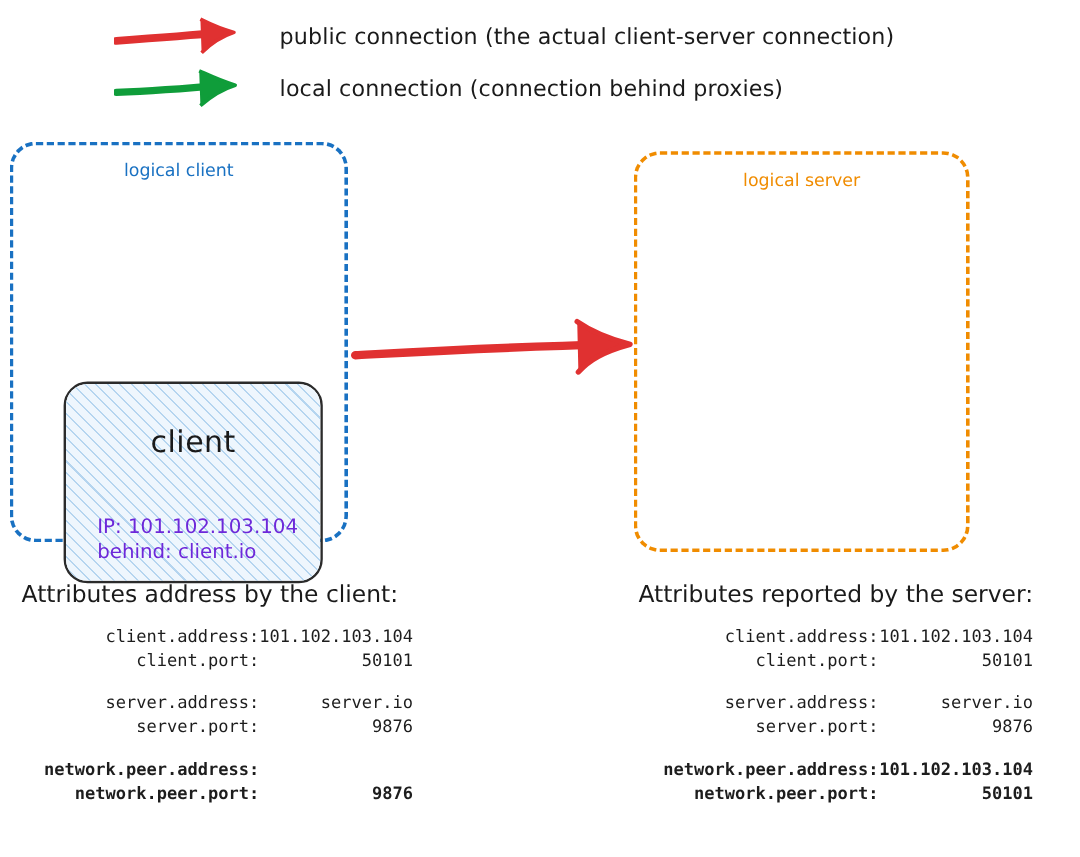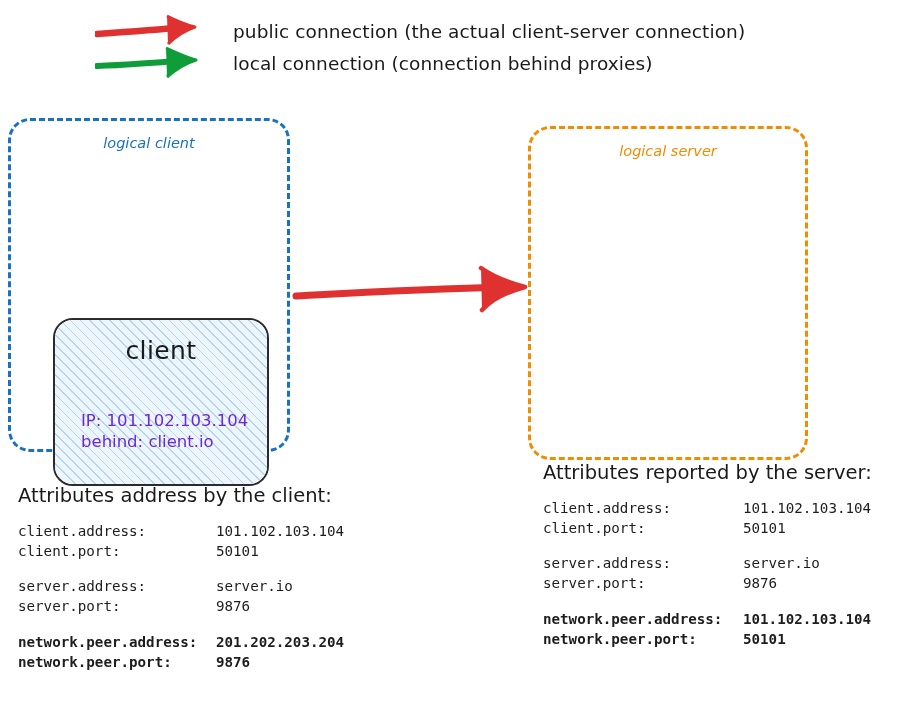--- a/index.html
+++ b/index.html
@@ -8,21 +8,21 @@
     background:#ffffff;
     font-family:"DejaVu Sans", sans-serif;
     position:relative;
     overflow:hidden;
   }
   .stage{position:absolute;left:0;top:0;width:900px;height:714px;}
 
   
   .legend-row{position:absolute;display:flex;align-items:center;}
   #legend-public{left:95px;top:14px;}
-  #legend-local{left:95px;top:46px;}
+  #legend-local{left:95px;top:57px;}
   .legend-arrow{width:110px;height:34px;display:block;}
   .legend-text{
     margin-left:28px;
     font-size:18.5px;
     color:#1a1a1a;
     white-space:nowrap;
     letter-spacing:0.1px;
   }
 
   
@@ -40,21 +40,20 @@
     border:3px dashed #f08c00;
   }
   .logical-label{
     position:absolute;
     top:-12px;
     left:0;right:0;
     text-align:center;
     font-size:14.5px;
     background:#ffffff;
     padding:2px 0;
-    font-style:italic;
   }
   #logical-client-box .logical-label{color:#1971c2;top:12px;background:transparent;}
   #logical-server-box .logical-label{color:#f08c00;top:12px;background:transparent;}
 
   
   .node{
     position:absolute;
     border-radius:20px;
     box-sizing:border-box;
     border:2.2px solid #2b2b2b;
@@ -73,56 +72,56 @@
        rgba(0,0,0,0) 1.2px, rgba(0,0,0,0) 7px);
   }
 
   .node-inner{position:relative;z-index:1;width:100%;height:100%;}
   .node-title{
     text-align:center;
     font-size:25px;
     color:#1a1a1a;
     letter-spacing:0.4px;
   }
-  #client-node .node-title{margin-top:16px;}
+  #client-node .node-title{margin-top:34px;}
   .node-props{
     font-size:16.5px;
     color:#6d28d9;
     line-height:1.30;
     padding-left:26px;
   }
   #client-node .node-props{margin-top:45px;}
   .node-props div{white-space:nowrap;}
 
   
   #main-arrow{
     position:absolute;
     left:292px;top:262px;
     width:244px;height:58px;
   }
 
   
   .attr-panel{position:absolute;}
   #attrs-client{left:18px;top:484px;}
-  #attrs-server{left:532px;top:461px;margin-left:11px;}
+  #attrs-server{left:532px;top:484px;}
   .attr-heading{
     font-size:19.5px;
     color:#1a1a1a;
     margin:0 0 14px 0;
     white-space:nowrap;
   }
   .attr-table{
     font-family:"DejaVu Sans Mono", monospace;
     font-size:14.2px;
     color:#1d1d1d;
     line-height:1.42;
   }
   .attr-group{margin-bottom:15px;}
   .attr-group:last-child{margin-bottom:0;font-weight:bold;}
-  .attr-row{display:flex;white-space:pre;}
+  .attr-row{display:flex;white-space:pre;text-align:right;}
   #attrs-client .attr-key{width:198px;flex:0 0 198px;}
   #attrs-server .attr-key{width:200px;flex:0 0 200px;}
   .attr-val{flex:1 1 auto;}
 </style>
 </head>
 <body>
 
 <div class="stage">
 
   <div class="legend-row" id="legend-public">
@@ -185,21 +184,20 @@
           <span class="attr-val">server.io</span>
         </div>
         <div class="attr-row">
           <span class="attr-key">server.port:</span>
           <span class="attr-val">9876</span>
         </div>
       </div>
       <div class="attr-group">
         <div class="attr-row">
           <span class="attr-key">network.peer.address:</span>
-          <span class="attr-val">201.202.203.204</span>
         </div>
         <div class="attr-row">
           <span class="attr-key">network.peer.port:</span>
           <span class="attr-val">9876</span>
         </div>
       </div>
     </div>
   </div>
 
   <div class="attr-panel" id="attrs-server">

